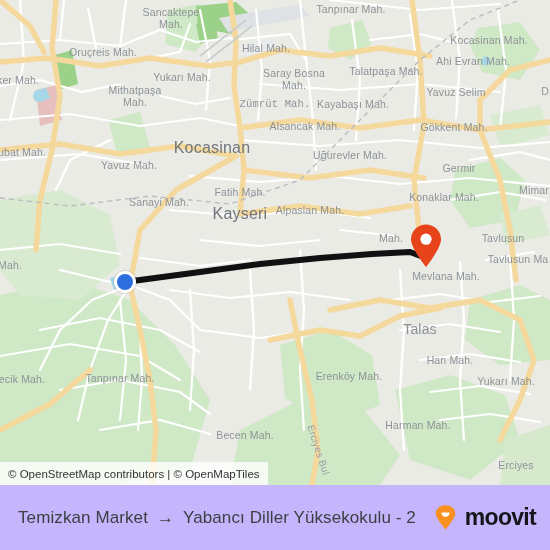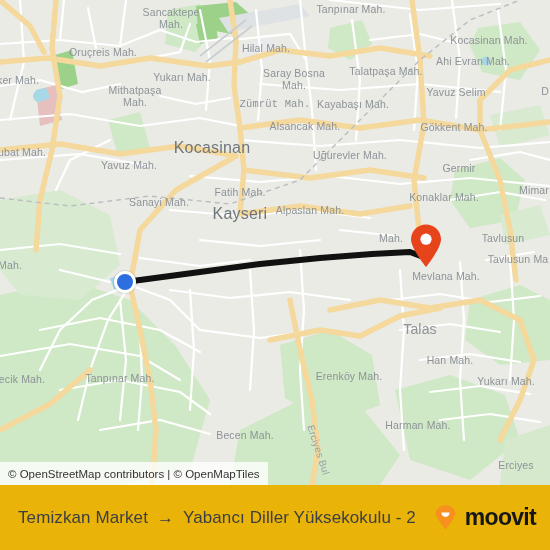--- a/index.html
+++ b/index.html
@@ -125,21 +125,21 @@
     white-space: pre;
   }
 
   
   #bottom-bar {
     position: absolute;
     left: 0;
     top: 485px;
     width: 550px;
     height: 65px;
-    background: #eab308;
+    background: #c4b5fd;
     display: flex;
     align-items: center;
     box-sizing: border-box;
     padding: 0 14px 0 18px;
   }
   #route-summary {
     display: flex;
     align-items: baseline;
     flex: 1 1 auto;
     white-space: nowrap;

